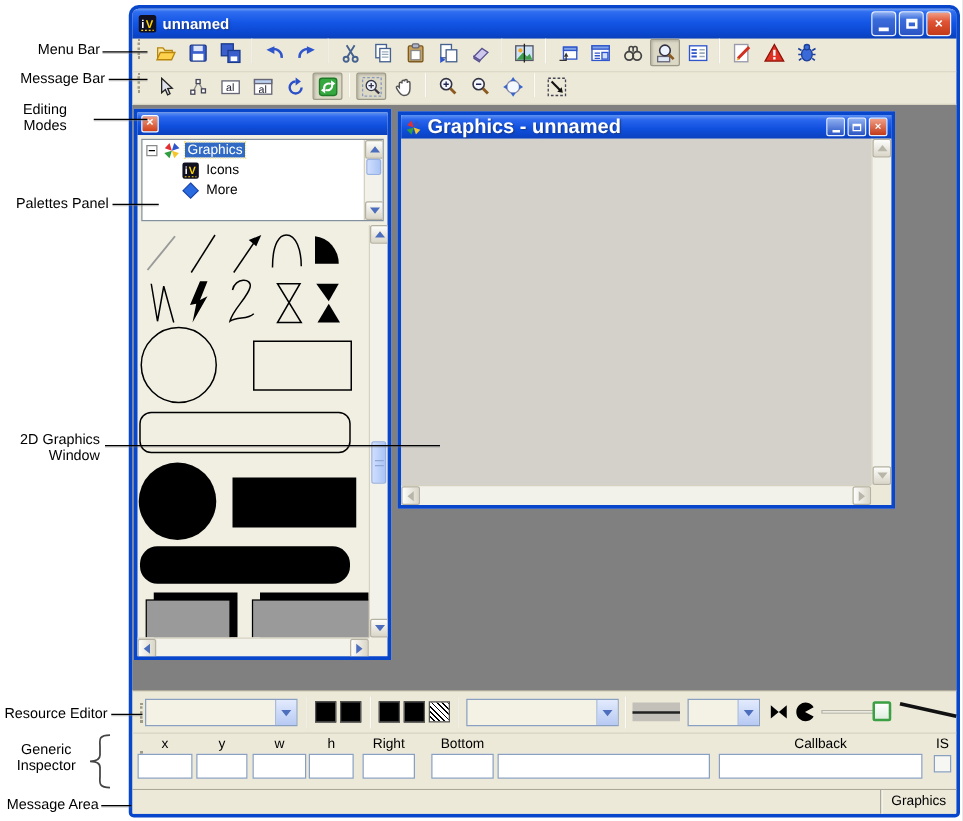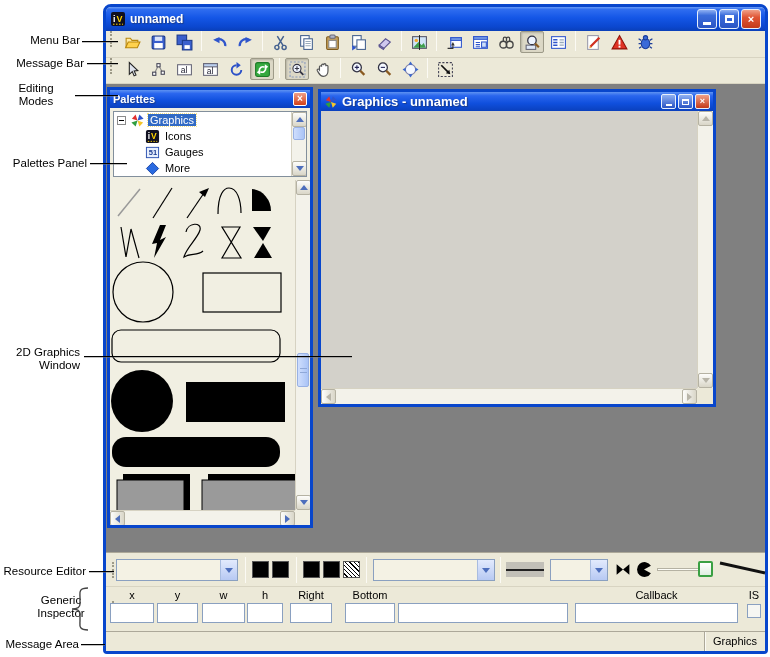--- a/index.html
+++ b/index.html
@@ -15,21 +15,21 @@
   #ann-action { left:0; top:57px; width:84px; text-align:right; }
   #ln-action { left:87px; top:63px; width:31px; }
   #ann-edit { left:8px; top:82px; width:56px; text-align:center; }
   #ln-edit { left:75px; top:95px; width:43px; }
   #ann-pal { left:0; top:157px; width:87px; text-align:right; }
   #ln-pal { left:90px; top:163px; width:37px; }
   #ann-gfx { left:0; top:346px; width:80px; text-align:right; }
   #ln-gfx { left:84px; top:356px; width:268px; }
   #ann-res { left:0; top:565px; width:86px; text-align:right; }
   #ln-res { left:89px; top:571px; width:25px; }
-  #ann-insp { left:8px; top:594px; width:58px; text-align:center;margin-left:24px; }
+  #ann-insp { left:8px; top:594px; width:58px; text-align:center; }
   #brace-insp { position:absolute; left:66px; top:586px; z-index:60; }
   #ann-msg { left:0; top:638px; width:79px; text-align:right; }
   #ln-msg { left:81px; top:644px; width:24px; }
 
   
   .main-window { position:absolute; left:103px; top:4px; width:665px; height:650px;
     border:3px solid #0846cc; border-radius:8px 8px 4px 4px; background:#ece9d8;
     display:flex; flex-direction:column; z-index:1; }
   .titlebar { height:24px; flex:none; border-radius:5px 5px 0 0; display:flex; align-items:center; padding:0 4px;
     background:linear-gradient(180deg,#6a9cf5 0%,#2f6df0 10%,#1456e6 45%,#0b47cf 82%,#0a3fb8 100%); }
@@ -102,21 +102,21 @@
   .sthumb { position:absolute; left:1px; right:1px; border:1px solid #98b1e4; border-radius:2px;
     background:linear-gradient(90deg,#cfdefd,#aac4f6); display:flex; align-items:center; justify-content:center; }
   .sthumb .gripdots { width:7px; height:5px; border-top:1px solid #8fa8d8; border-bottom:1px solid #8fa8d8; }
 
   
   .gwin { position:absolute; left:212px; top:5px; width:398px; height:318px;
     border:3px solid #0846cc; background:#ece9d8; display:flex; flex-direction:column; }
   .gtitle { height:19px; flex:none; display:flex; align-items:center; padding:0 3px;
     background:linear-gradient(180deg,#5e92f2 0%,#2a66ee 20%,#0f4fdd 60%,#0a40bd 100%); }
   .gtitle .gicon { width:14px; height:14px; margin-right:4px; flex:none; }
-  .gtitle .gtext { color:#fff; font-weight:bold; font-size:13px; flex:1; text-shadow:1px 1px 1px #1b3b88; }
+  .gtitle .gtext { color:#fff; font-weight:bold; font-size:16px; flex:1; text-shadow:1px 1px 1px #1b3b88; }
   .gwinbtn { width:15px; height:15px; margin-left:2px; border-radius:2px; border:1px solid #e7effc;
     display:flex; align-items:center; justify-content:center; color:#fff; font-size:9px; font-weight:bold; line-height:1;
     background:linear-gradient(180deg,#8fb0f2,#2a54c4); flex:none; }
   .gwinbtn.close { background:linear-gradient(180deg,#f0a088,#c33a18); }
   .gwinbtn .mingl { width:6px; height:2px; background:#fff; margin-top:6px; }
   .gwinbtn .maxgl { width:7px; height:6px; border:1px solid #fff; border-top-width:2px; }
   .gbody { flex:1; display:flex; flex-direction:column; }
   .gmain { flex:1; display:flex; }
   .gcanvas { flex:1; background:#d3d1ca; }
   .gvscroll { width:16px; flex:none; background:#f3f2ea; border-left:1px solid #d6d2c2; display:flex; flex-direction:column; justify-content:space-between; }
@@ -493,21 +493,20 @@
               <polygon points="12.5,12.5 8.3,11.6 11.6,8.3" fill="#111"></polygon>
             </svg>
           </span>
         </span>
       </div>
 
     <div class="work">
 
       <div class="palettes">
         <div class="pal-title">
-          <span class="ptext">Palettes</span>
           <span class="pal-close">×</span>
         </div>
         <div class="treewrap">
           <div id="treerows">
               <div class="tree-row">
                 <span class="exp">
                   <i></i>
                 </span>
                 <span class="tico">
                   <svg viewBox="0 0 16 16">
@@ -522,29 +521,20 @@
               <div class="tree-row child">
                 <span class="tico">
                   <svg viewBox="0 0 16 16">
                     <rect x="1" y="1" width="14" height="14" rx="2" fill="#101020"></rect>
                     <text x="3" y="11" font-size="9" font-weight="bold" fill="#fff" font-family="sans-serif">i</text>
                     <text x="6.5" y="11" font-size="9" font-weight="bold" fill="#ffd400" font-family="sans-serif">V</text>
                     <path d="M3 13.2 h10" stroke="#ffd400" stroke-dasharray="1.5 1.5"></path>
                   </svg>
                 </span>
                 <span class="tlabel">Icons</span>
-              </div>
-              <div class="tree-row child">
-                <span class="tico">
-                  <svg viewBox="0 0 16 16">
-                    <rect x="1.5" y="2.5" width="13" height="11" fill="#e8f0fe" stroke="#2a50b0"></rect>
-                    <text x="4" y="11" font-size="8" font-weight="bold" fill="#1a3a90" font-family="sans-serif">51</text>
-                  </svg>
-                </span>
-                <span class="tlabel">Gauges</span>
               </div>
               <div class="tree-row child">
                 <span class="tico">
                   <svg viewBox="0 0 16 16">
                     <polygon points="8,1.5 14.5,8 8,14.5 1.5,8" fill="#2a6ae0" stroke="#1a44a8"></polygon>
                   </svg>
                 </span>
                 <span class="tlabel">More</span>
               </div>
             </div>

